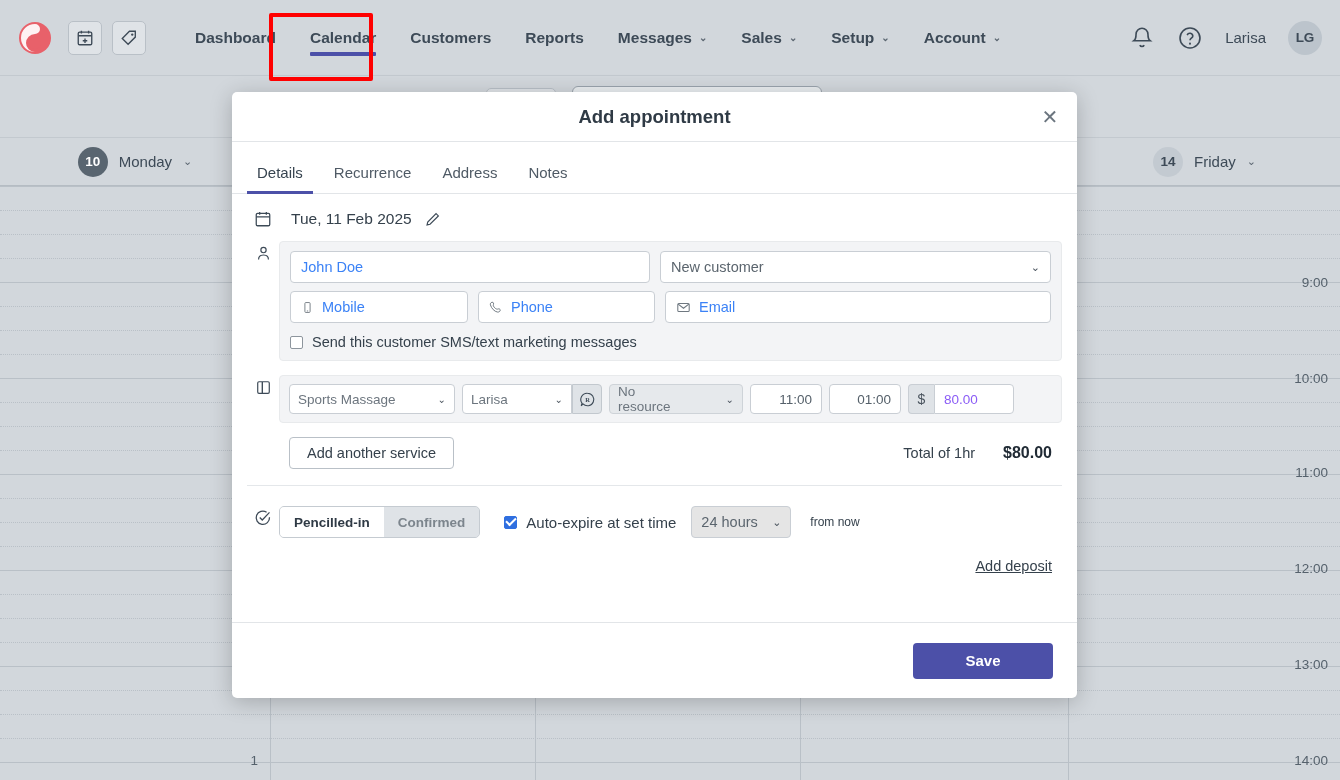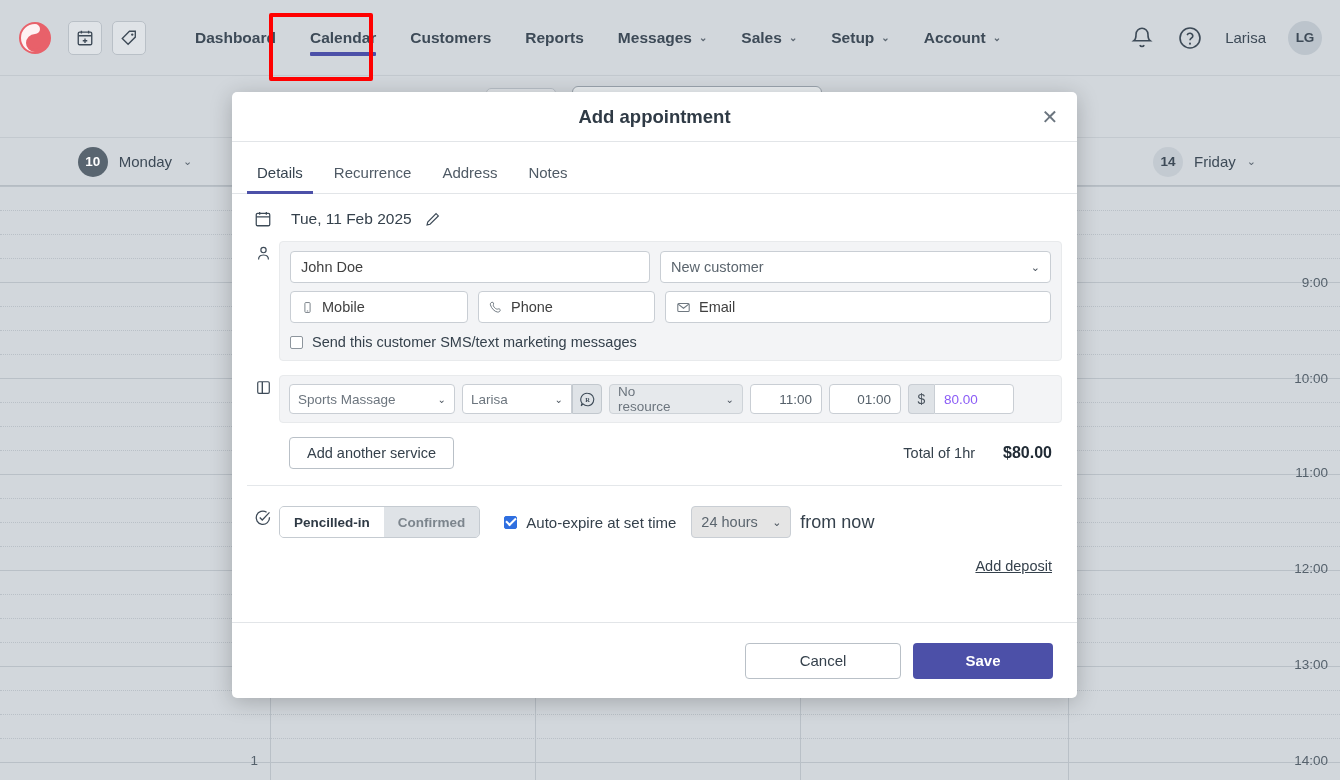--- a/index.html
+++ b/index.html
@@ -138,21 +138,21 @@
   .custblock {
     flex: 1 1 auto; background: #f3f4f6; border: 1px solid #e8eaec; border-radius: 4px;
     padding: 9px 10px 8px 10px;
   }
   .fieldrow { display: flex; gap: 10px; margin-bottom: 8px; }
   .inputbox {
     height: 32px; background: #ffffff; border: 1px solid #c9ced4; border-radius: 4px;
     display: flex; align-items: center; padding: 0 10px; gap: 8px;
     font-size: 14.5px; color: #9aa3ab;
   }
-  .inputbox .ph { color: #404040; }
+  .inputbox .ph { color: #3b82f6; }
   .inputbox .ficon { color: #6f7880; display: flex; align-items: center; }
   .selbox {
     height: 32px; background: #ffffff; border: 1px solid #c9ced4; border-radius: 4px;
     display: flex; align-items: center; justify-content: space-between;
     padding: 0 10px; font-size: 14.5px; color: #5b656e;
   }
   .selbox .chev { color: #4a545e; font-size: 11px; margin-left: 8px; }
   .cb-line { display: flex; align-items: center; gap: 9px; padding: 3px 0 2px 0; }
   .cbox {
     width: 13px; height: 13px; border: 1px solid #8d959d; background: #fff;
@@ -228,21 +228,21 @@
   .seg-item.on { background: #ffffff; color: #2f3a45; }
   .seg-item.off { background: #dfe3e7; color: #7c858d; font-weight: 600; }
   .autoexp { display: flex; align-items: center; gap: 9px; margin-left: 24px; }
   .autoexp .lbl { font-size: 15px; color: #35414c; }
   .hoursel {
     height: 32px; min-width: 100px; background: #e5e5e5; border: 1px solid #c9ced4;
     border-radius: 4px; display: flex; align-items: center; justify-content: space-between;
     padding: 15px 9px; font-size: 14.5px; color: #5b656e; margin-left: 6px;
   }
   .hoursel .chev { color: #4a545e; font-size: 11px; margin-left: 10px; }
-  .fromnow { font-size: 18px; color: #35414c; }
+  .fromnow { font-size: 12px; color: #35414c; margin-left: 10px; }
   .deposit-row { display: flex; justify-content: flex-end; padding: 20px 10px 0 0; }
   .deposit-link {
     font-size: 14.5px; color: #35414c; text-decoration: underline;
   }
 
   .modal-foot {
     flex: 0 0 auto; height: 76px; border-top: 1px solid #e2e5e8;
     display: flex; align-items: center; justify-content: flex-end;
     gap: 12px; padding: 0 24px;
   }
@@ -575,23 +575,20 @@
           </div>
           <div class="deposit-row">
             <span class="deposit-link">Add deposit</span>
           </div>
         </div>
       </div>
 
     </div>
 
     <div class="modal-foot">
-      <div class="btn-cancel">
-        <span>Cancel</span>
-      </div>
       <div class="btn-save">
         <span>Save</span>
       </div>
     </div>
 
   </div>
 
 </div>
 
 </body></html>

